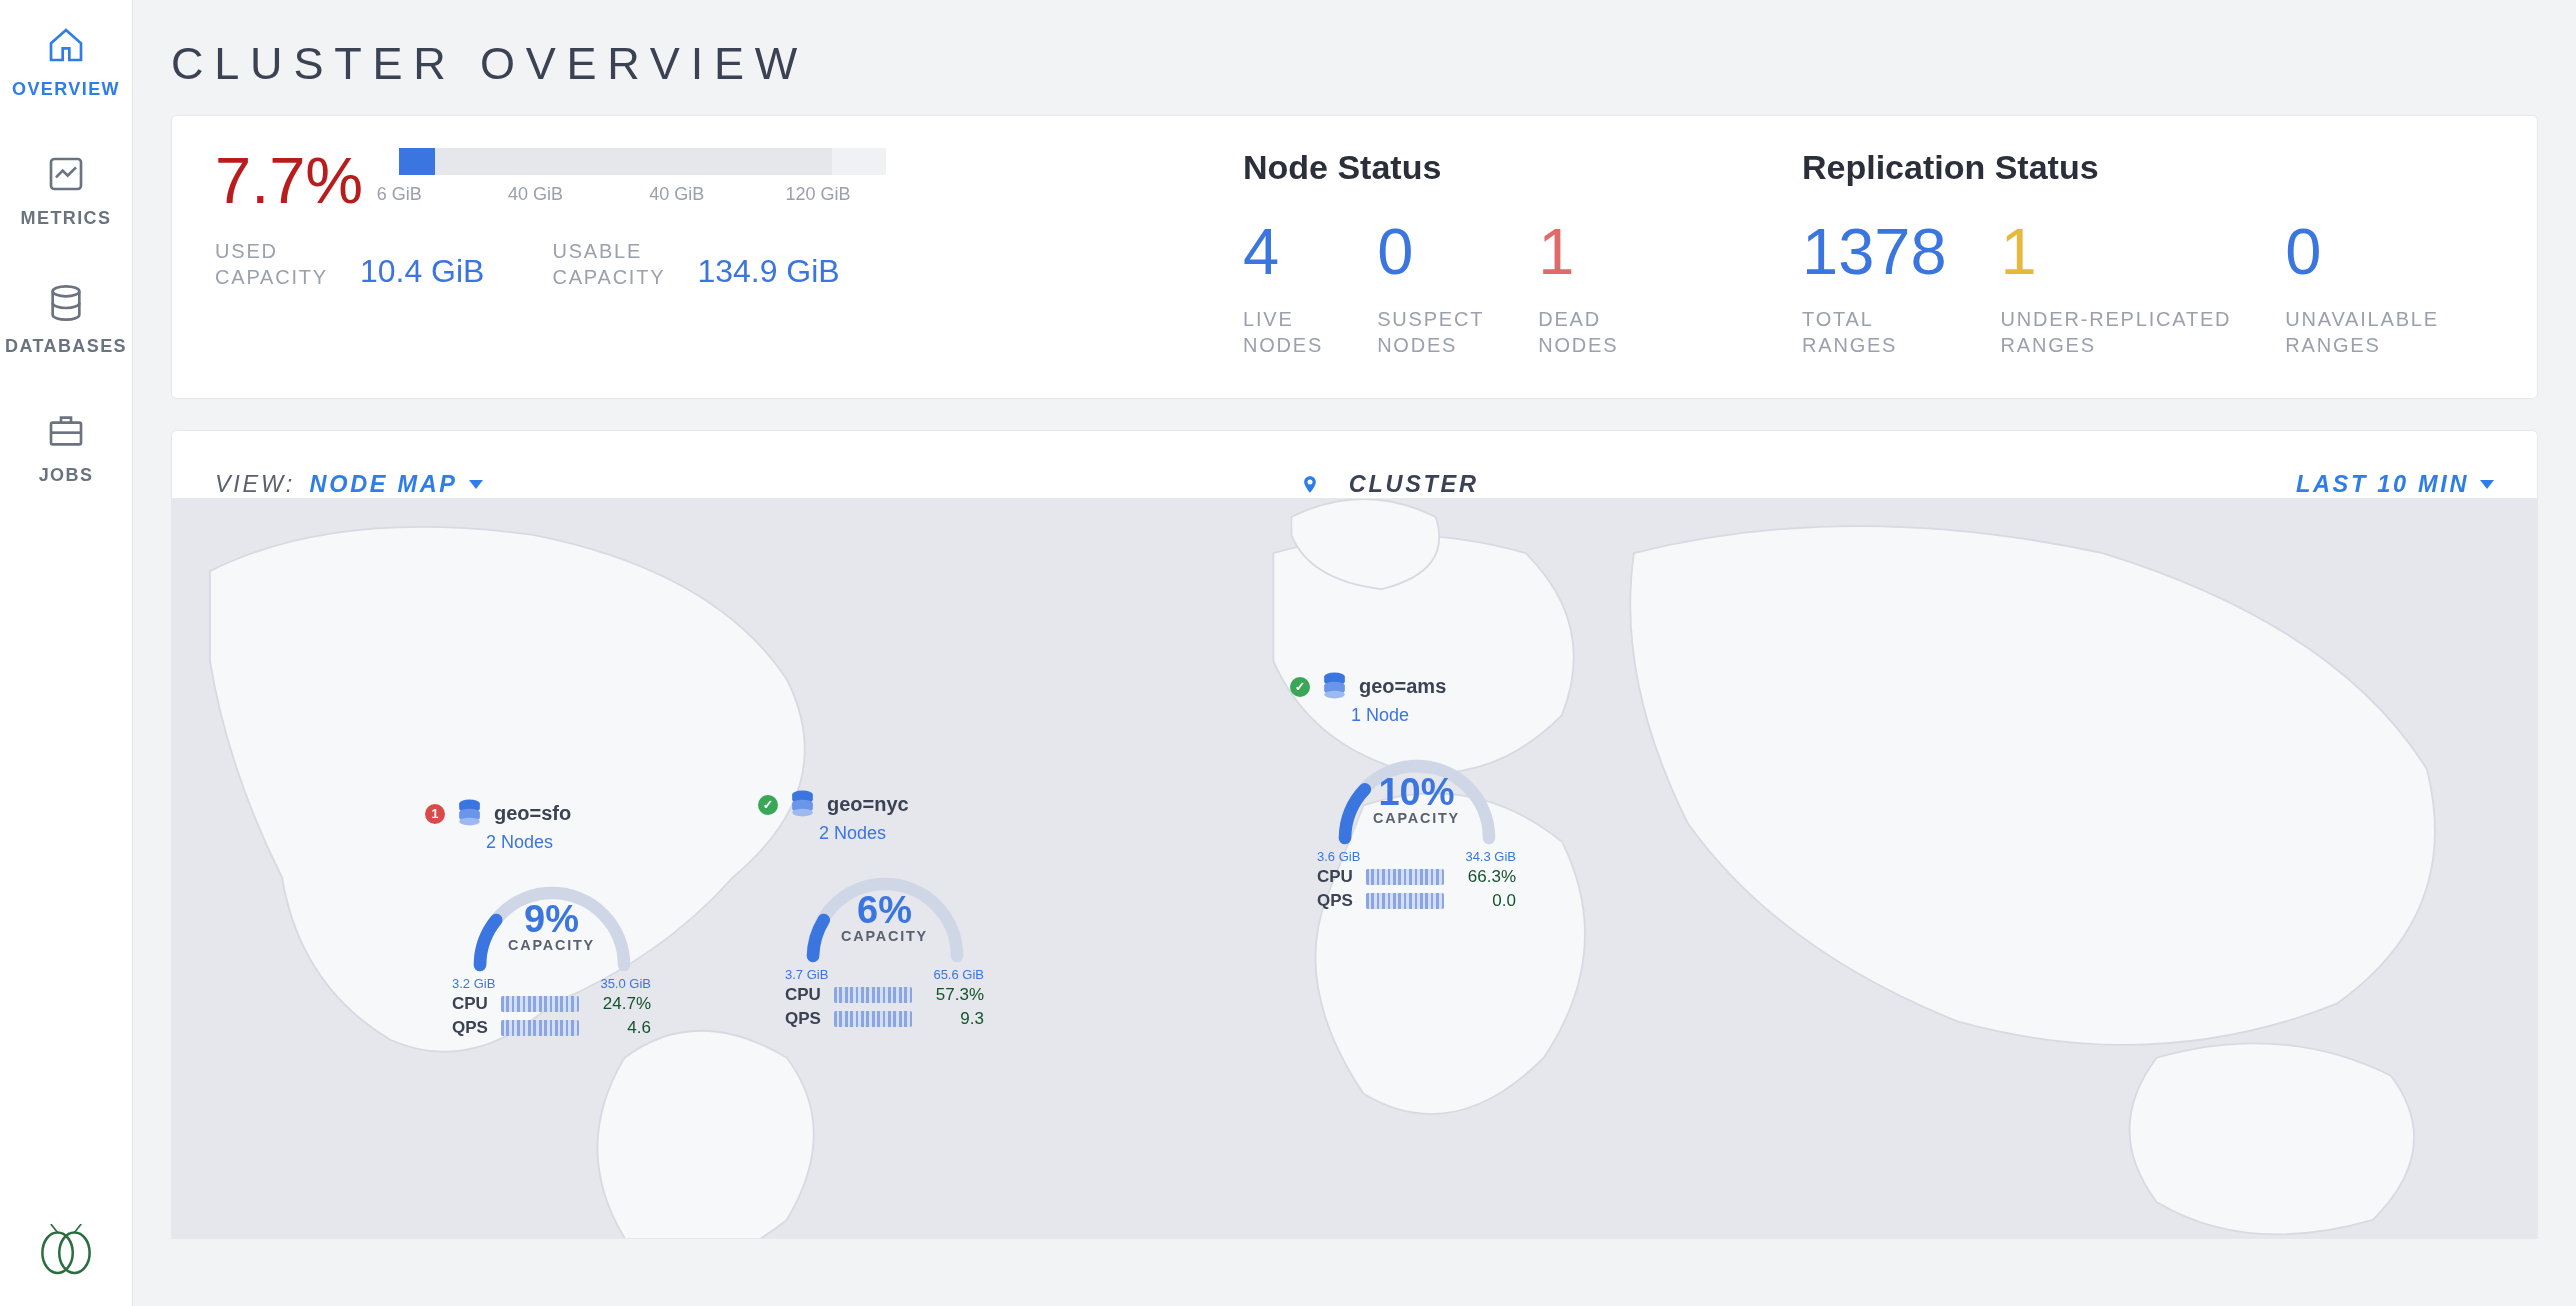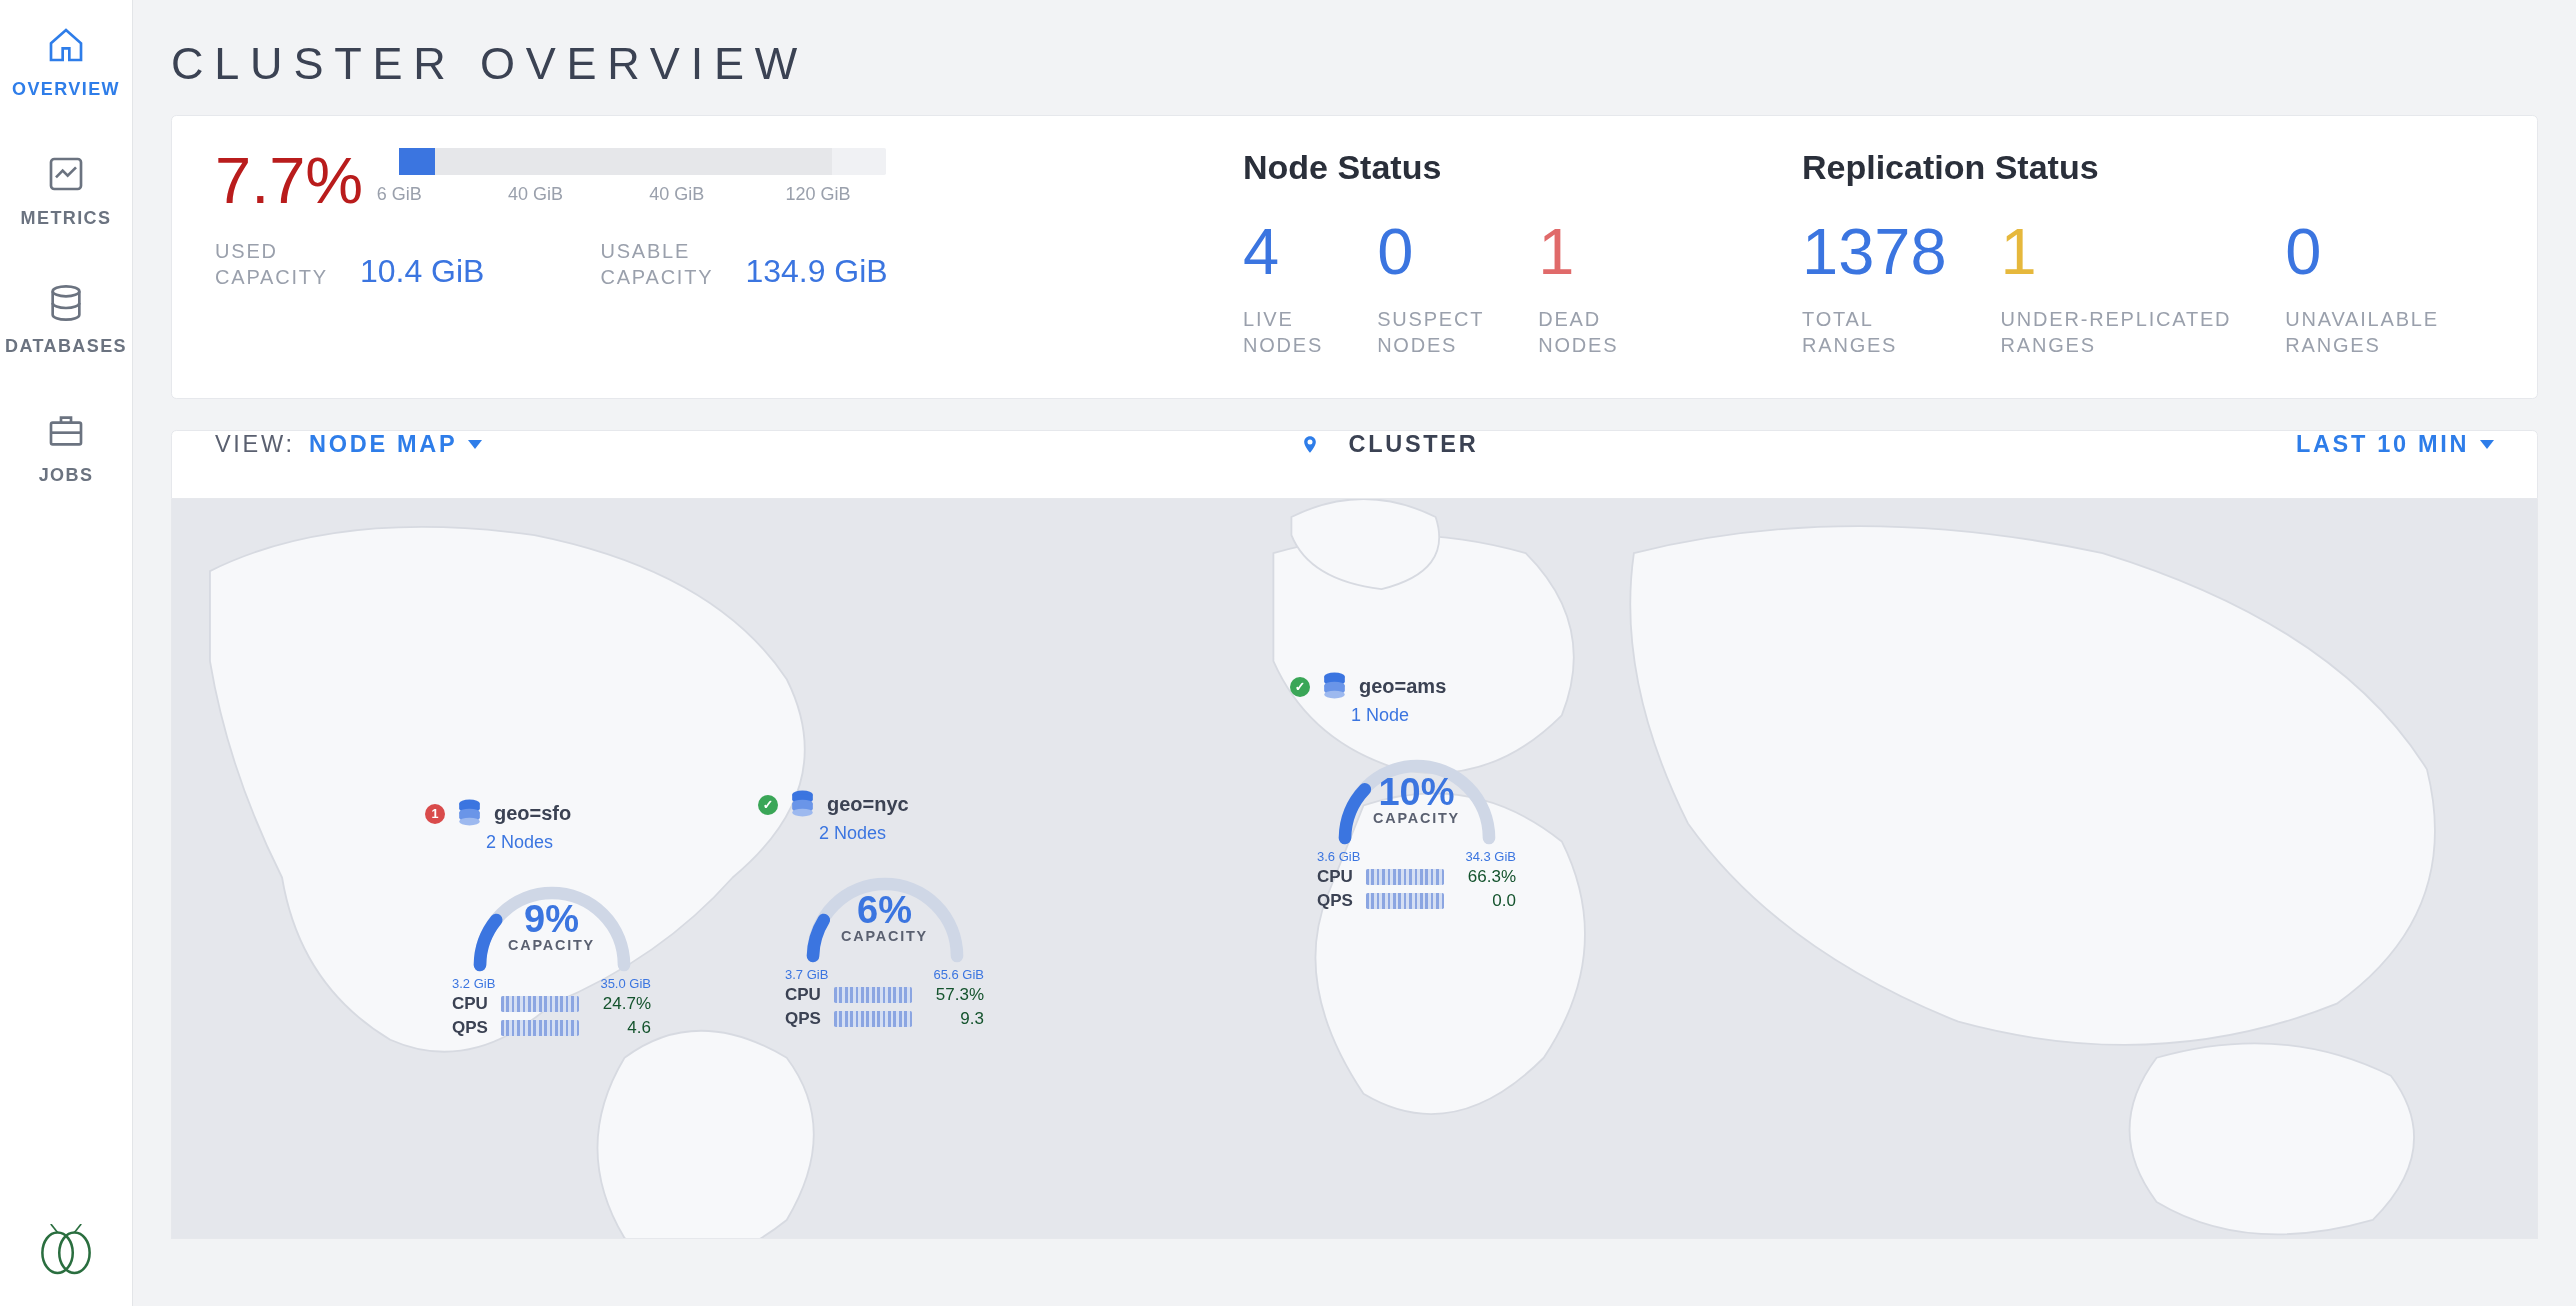--- a/index.html
+++ b/index.html
@@ -28,35 +28,35 @@
 .section-h { font-size: 34px; font-weight: 600; color: #2a2f3a; margin-bottom: 32px; }
 
 .cap-row { display: flex; align-items: flex-start; gap: 36px; }
 .cap-pct { font-size: 65px; font-weight: 400; color: #b91c1c; line-height: 1; }
 .cap-bar-wrap { flex: 1; }
 .cap-bar { width: 487px; height: 27px; background: #f0f1f4; position: relative; border-radius: 1.8px; }
 .cap-bar-inner { position: absolute; left: 0; top: 0; bottom: 0; background: #e6e7ea; width: 433px; }
 .cap-bar-fill { position: absolute; left: 0; top: 0; bottom: 0; background: #3b75e0; width: 36px; }
 .cap-ticks { display: flex; width: 487px; margin-top: 9px; position: relative; height: 25px; }
 .cap-tick { position: absolute; font-size: 18px; color: #9aa0ac; transform: translateX(-50%); }
-.cap-sub { display: flex; gap: 116px; margin-top: 25px; }
+.cap-sub { display: flex; gap: 68px; margin-top: 25px; }
 .cap-sub-item { display: flex; align-items: flex-end; gap: 32px; }
 .cap-sub-label { font-size: 20px; color: #9aa0ac; letter-spacing: 1.8px; line-height: 1.3; }
 .cap-sub-val { font-size: 32px; color: #3b75e0; }
 
 .stat-row { display: flex; gap: 54px; }
 .stat { display: flex; flex-direction: column; gap: 21.6px; }
 .stat-num { font-size: 65px; font-weight: 400; line-height: 1; }
 .c-blue { color: #3b75e0; }
 .c-yellow { color: #e6b83c; }
 .c-red { color: #e06a6a; }
 .stat-lbl { font-size: 20px; color: #9aa0ac; letter-spacing: 1.8px; line-height: 1.3; }
 
 
-.viewbar { background: #fff; border: 0.9px solid #e6e8ec; border-top-left-radius: 5.4px; border-top-right-radius: 5.4px; height: 69px; display: flex; align-items: flex-start; padding: 0 43px; font-size: 23.5px; letter-spacing: 2.7px; }
+.viewbar { background: #fff; border: 0.9px solid #e6e8ec; border-top-left-radius: 5.4px; border-top-right-radius: 5.4px; height: 69px; display: flex; align-items: flex-end; padding: 0 43px; font-size: 23.5px; letter-spacing: 2.7px; font-style: italic; }
 .vb-left { display: flex; align-items: center; gap: 14.4px; }
 .vb-label { color: #5a6070; font-weight: 400; }
 .vb-drop { color: #2e7de9; font-weight: 600; display: flex; align-items: center; gap: 10.8px; cursor: pointer; }
 .vb-center { flex: 1; display: flex; justify-content: center; align-items: center; gap: 29px; color: #3b4253; font-weight: 600; }
 .vb-right { color: #2e7de9; font-weight: 600; display: flex; align-items: center; gap: 10.8px; cursor: pointer; }
 .caret-down { width:0;height:0;border-left:7.2px solid transparent;border-right:7.2px solid transparent;border-top:9px solid currentColor; }
 
 
 .map-wrap { position: relative; background: #e5e7ec; border: 0.9px solid #e6e8ec; border-top: none; height: 740px; overflow: hidden; }
 .world-svg { position: absolute; inset: 0; width: 100%; height: 100%; }

